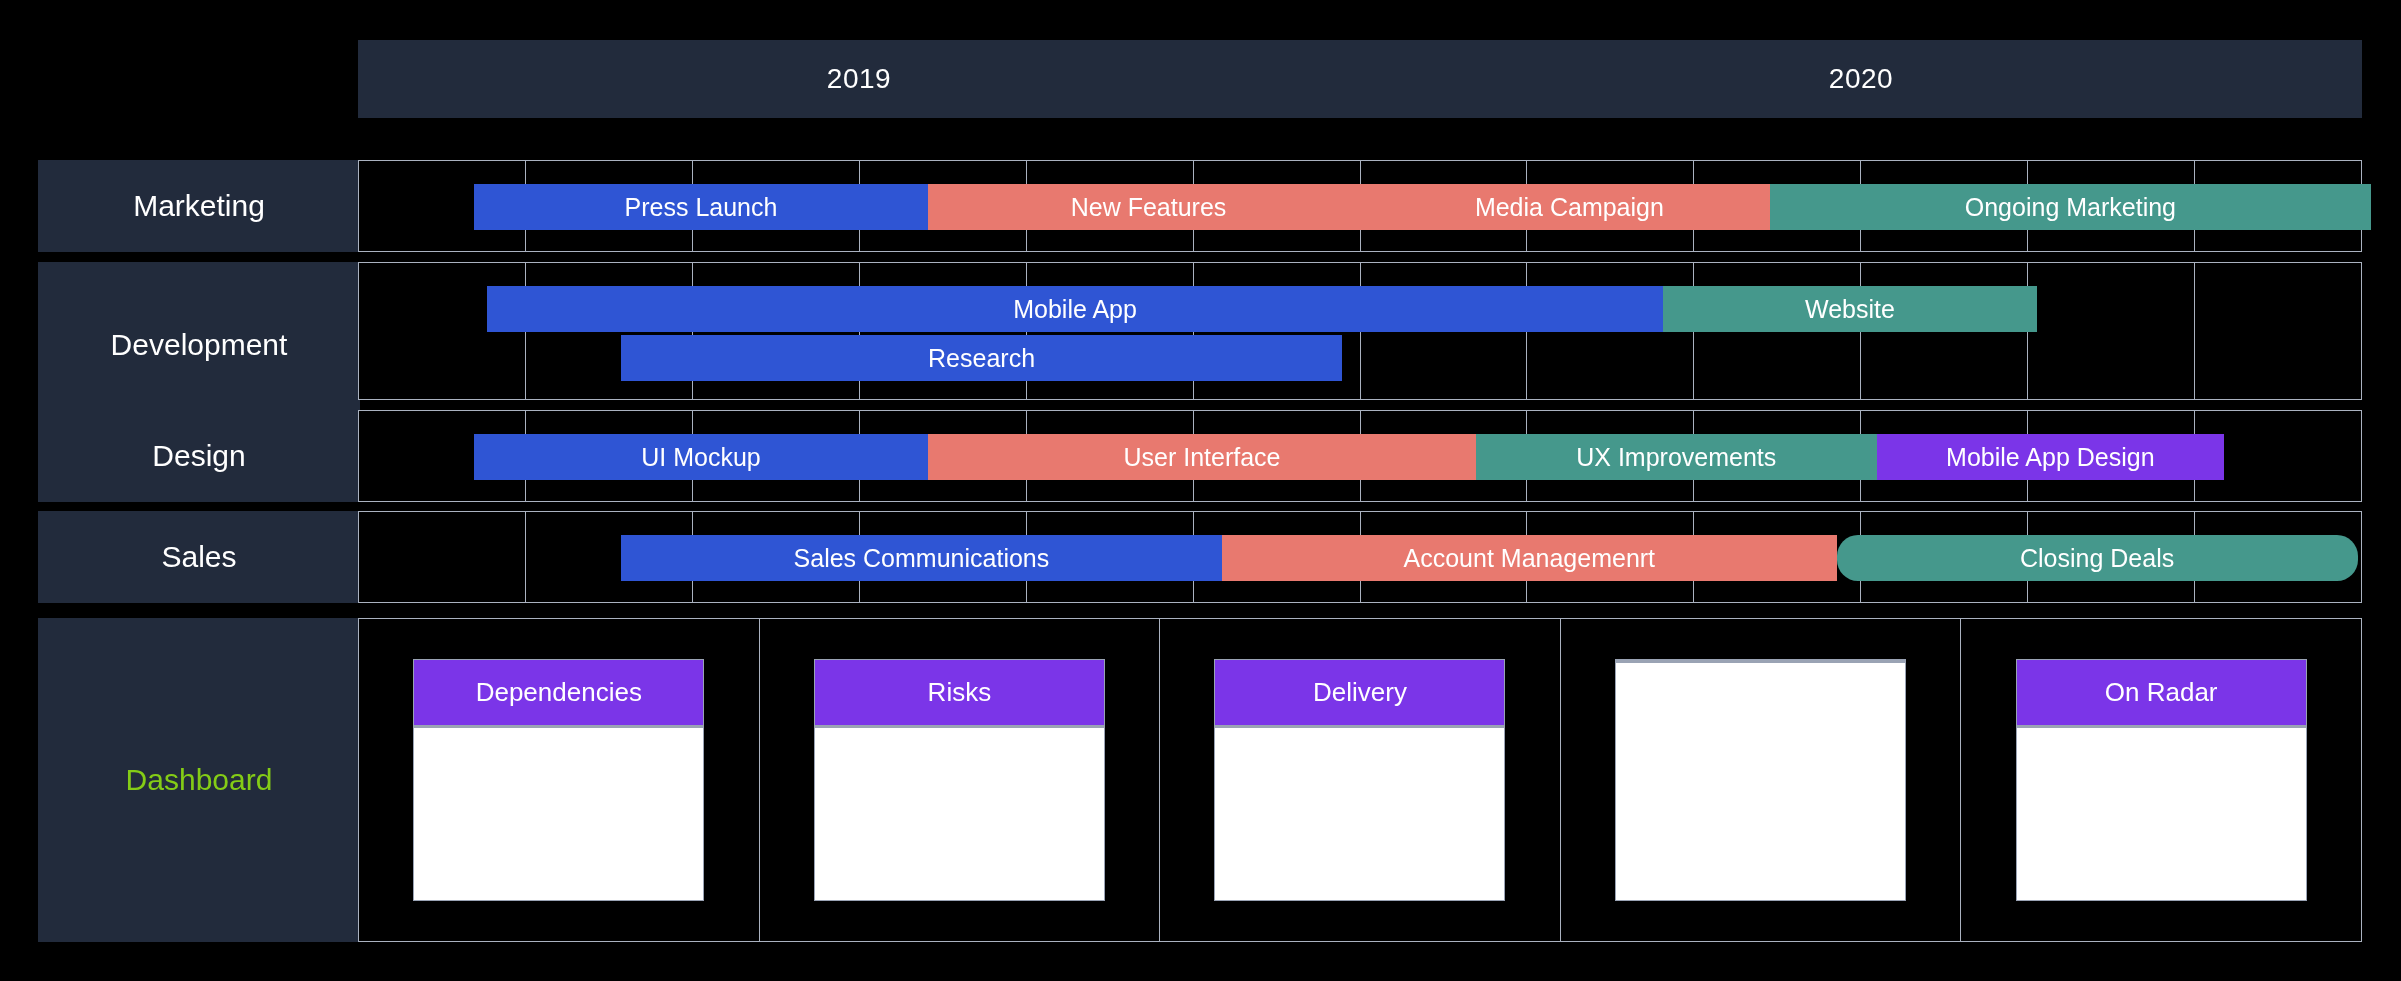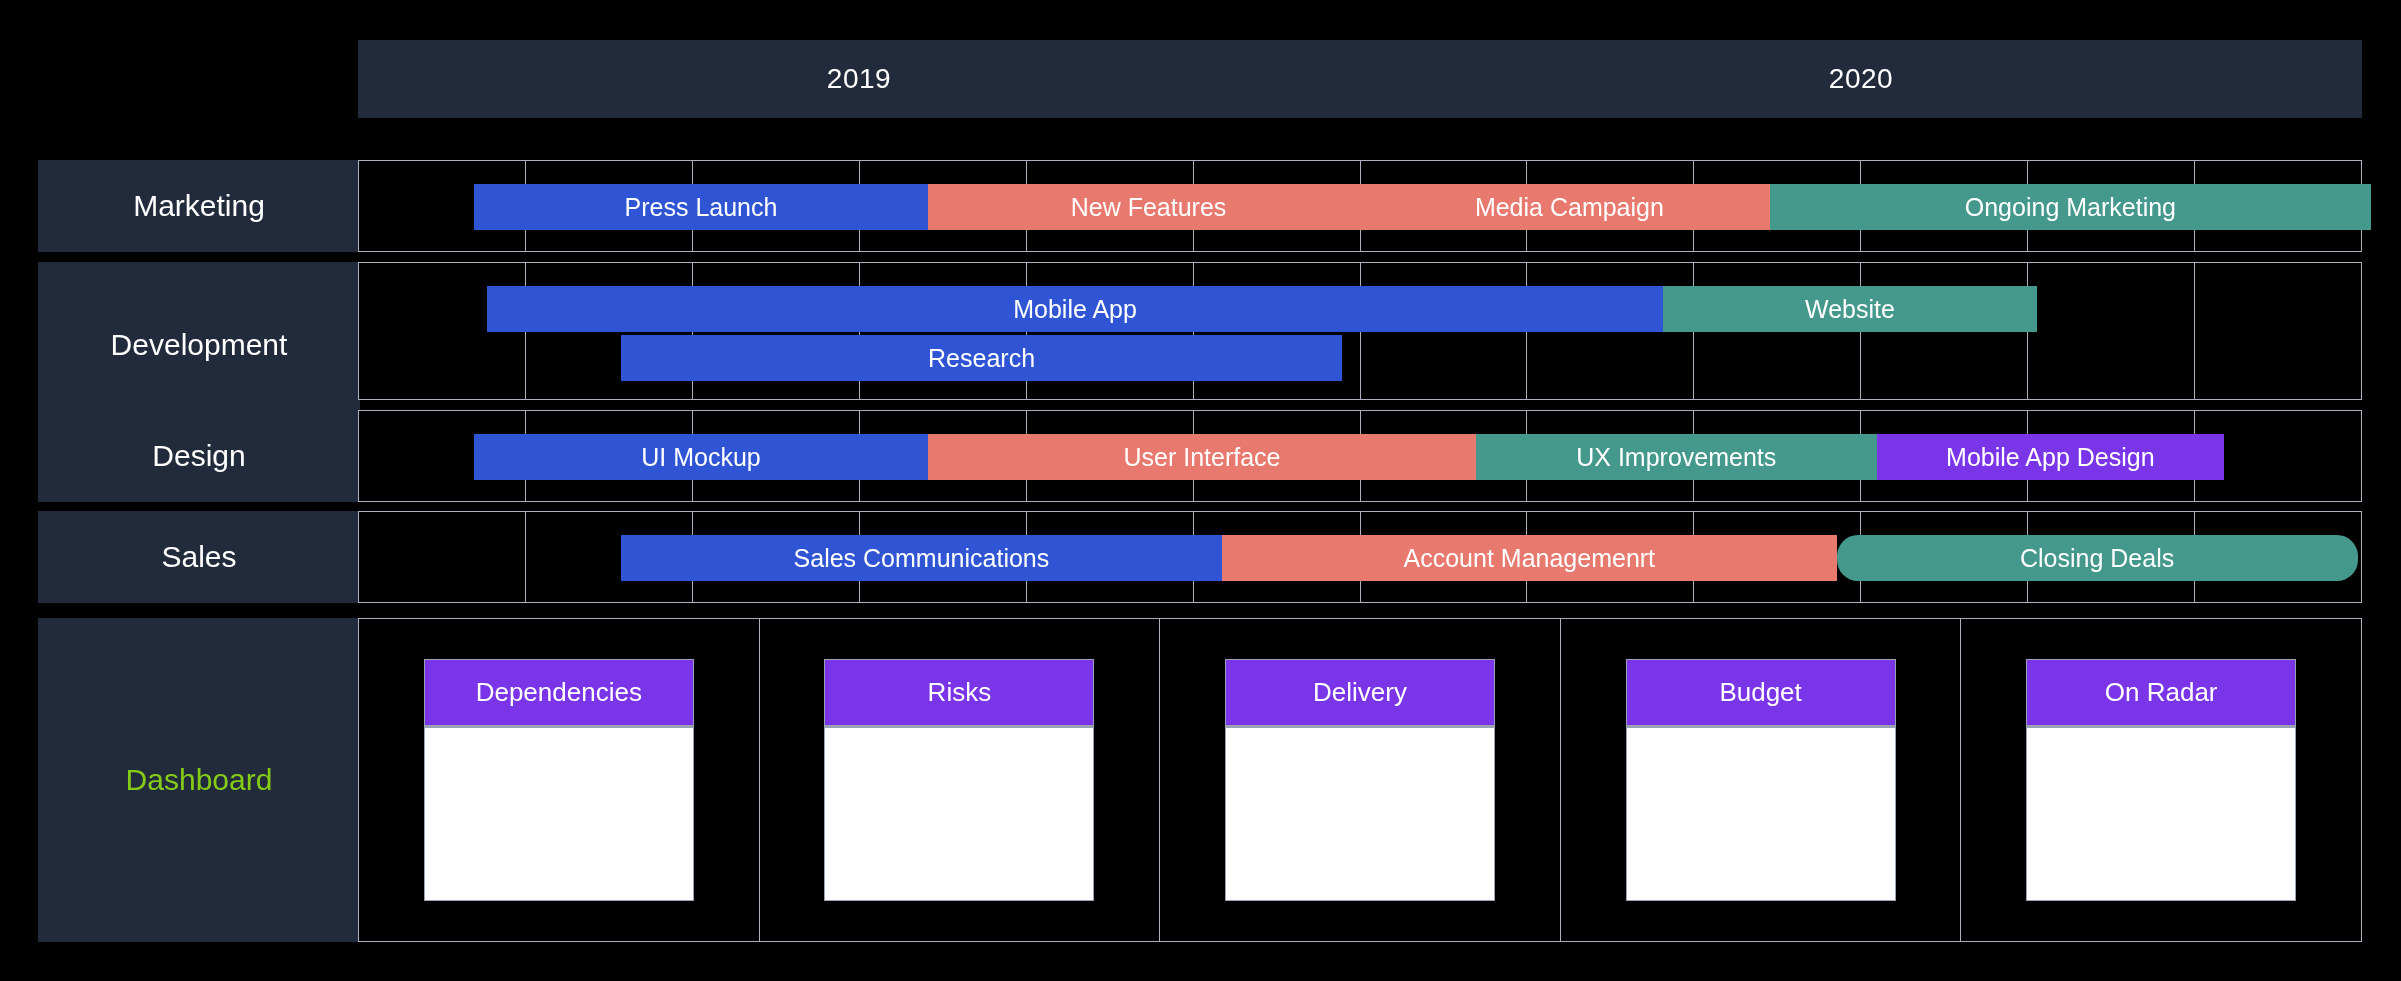--- a/index.html
+++ b/index.html
@@ -131,21 +131,21 @@
     border-right: 1px solid #aab2c0;
     box-sizing: border-box;
     display: flex;
     align-items: center;
     justify-content: center;
     position: relative;
   }
   .dash-cell:last-child { border-right: none; }
 
   .dash-card {
-    width: 268px;
+    width: 289px;
     height: 240px;
     display: flex;
     flex-direction: column;
     box-shadow: 0 0 0 1px #9aa3b4;
   }
   .dash-card-head {
     height: 65px;
     background: #7b35e8;
     display: flex;
     align-items: center;
@@ -318,21 +318,20 @@
         </div>
       </div>
       <div class="dash-cell">
         <div class="dash-card">
           <div class="dash-card-head">Delivery</div>
           <div class="dash-card-body"></div>
         </div>
       </div>
       <div class="dash-cell">
         <div class="dash-card">
-          <div class="dash-card-head">Budget</div>
           <div class="dash-card-body"></div>
         </div>
       </div>
       <div class="dash-cell">
         <div class="dash-card">
           <div class="dash-card-head">On Radar</div>
           <div class="dash-card-body"></div>
         </div>
       </div>
     </div>

